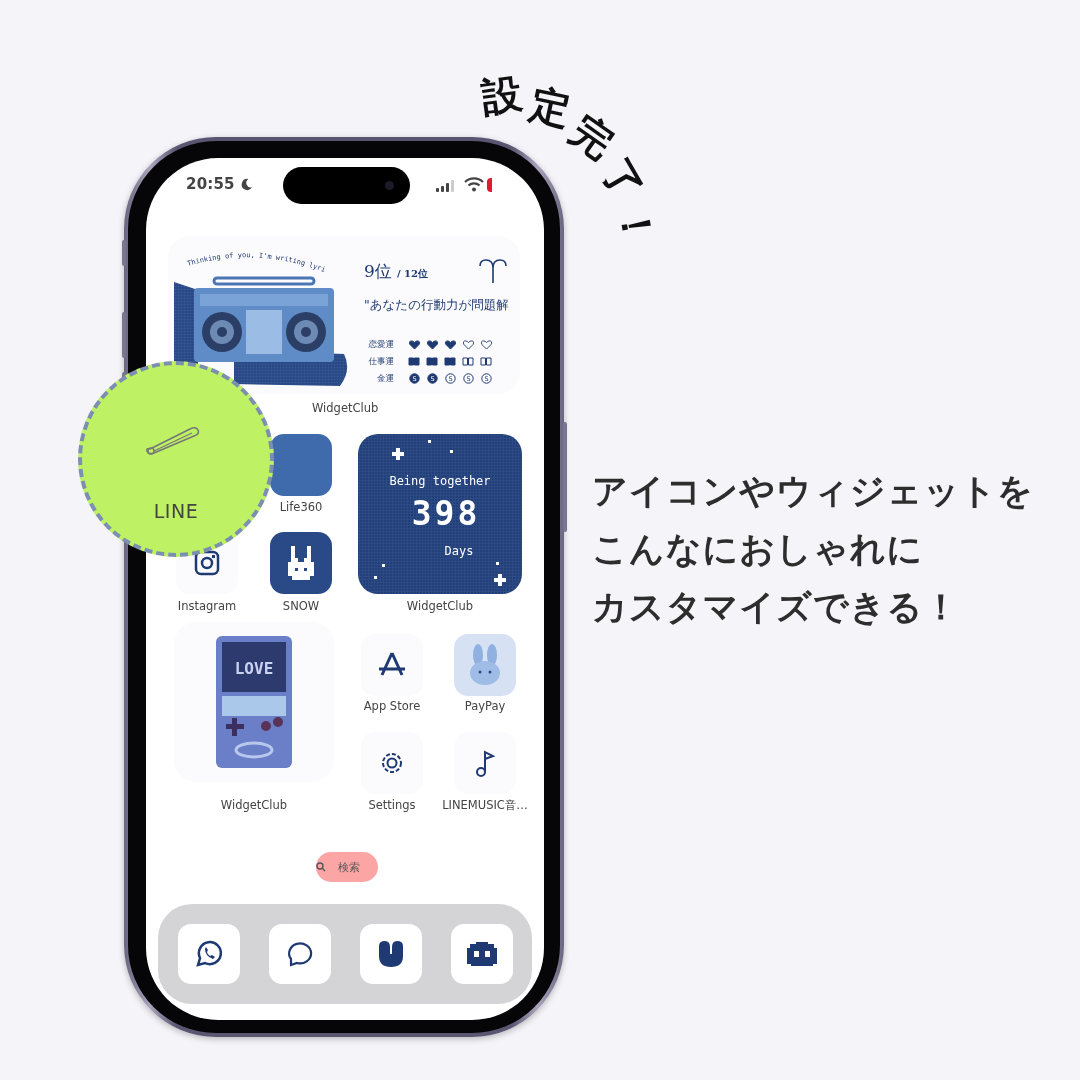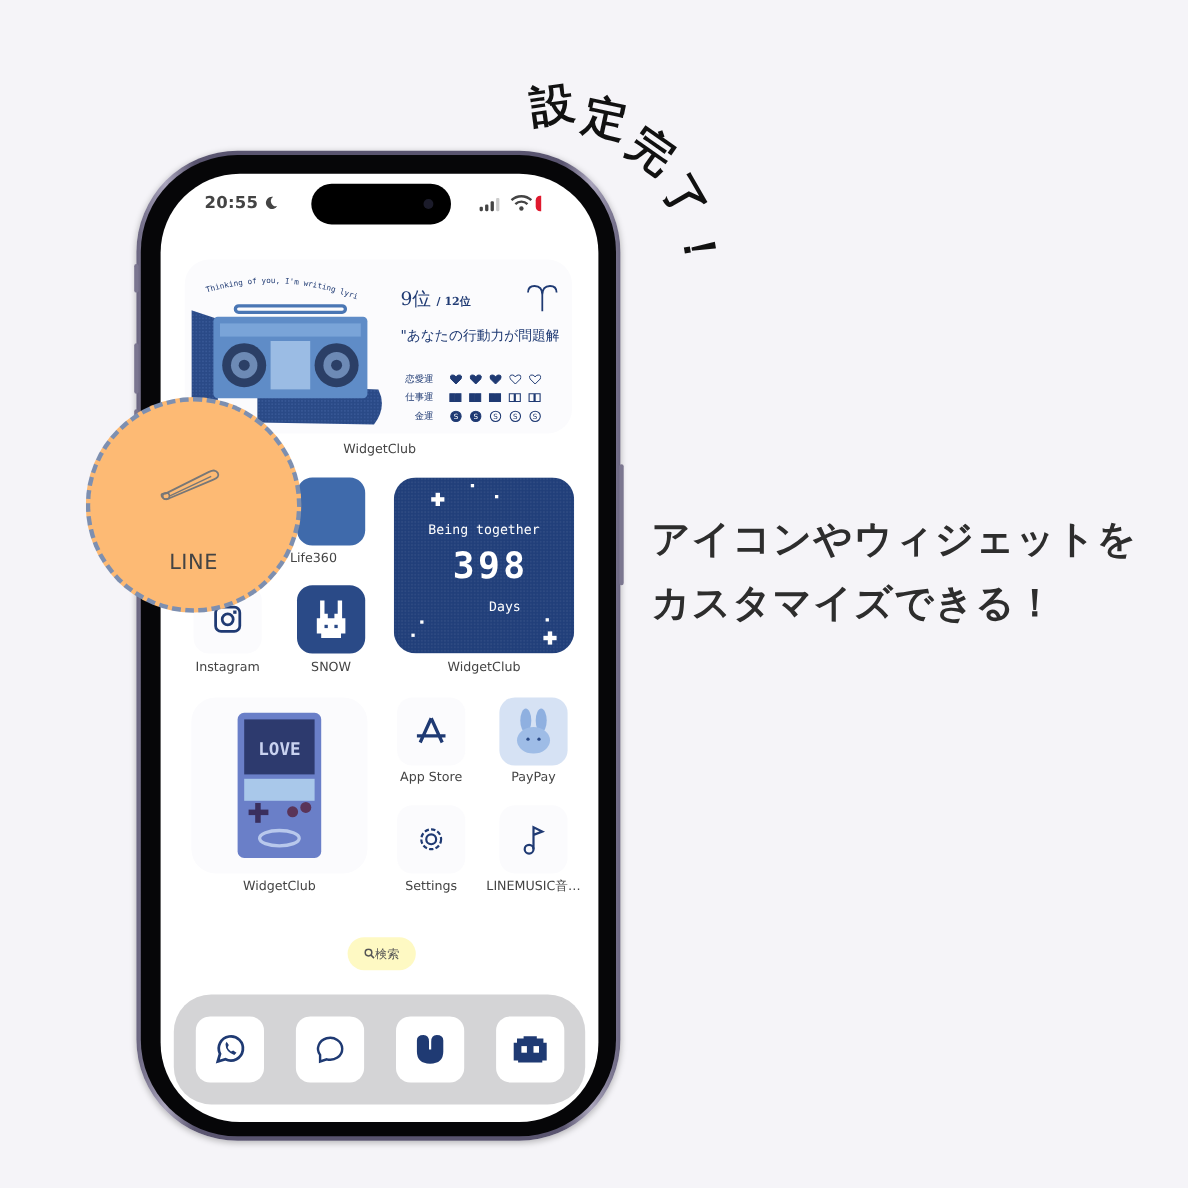--- a/index.html
+++ b/index.html
@@ -46,29 +46,29 @@
   .snow { background: #2a4a87; }
   .paypay { background: #d6e2f4; }
 
   .days-widget { position: absolute; left: 212px; top: 276px; width: 164px; height: 160px; background: #213f7a; border-radius: 20px;
      background-image: radial-gradient(rgba(255,255,255,.06) 1px, transparent 1.2px); background-size: 3px 3px; }
   .days-title { position: absolute; width: 100%; top: 40px; text-align: center; font-family: "DejaVu Sans Mono", monospace; font-size: 12px; color: #fff; }
   .days-number { position: absolute; width: 100%; top: 60px; text-align: center; font-family: "DejaVu Sans Mono", monospace; font-size: 33px; font-weight: bold; color: #fff; letter-spacing: 3px; padding-left: 12px; }
   .days-unit { position: absolute; width: 100%; top: 110px; text-align: center; font-family: "DejaVu Sans Mono", monospace; font-size: 12px; color: #fff; margin-left: 19px; }
   .sparkle { position: absolute; background: #fff; }
 
-  .game-widget { position: absolute; left: 28px; top: 476px; width: 160px; height: 160px; border-radius: 22px; background: #fbfbfd; }
-
-  .search-pill { position: absolute; left: 170px; top: 694px; width: 62px; height: 30px; border-radius: 15px; background: #fef9c3; display: flex; align-items: center; justify-content: center; gap: 0; font-size: 11px; color: #555; }
+  .game-widget { position: absolute; left: 28px; top: 464px; width: 160px; height: 160px; border-radius: 22px; background: #fbfbfd; }
+
+  .search-pill { position: absolute; left: 170px; top: 694px; width: 62px; height: 30px; border-radius: 15px; background: #fca5a5; display: flex; align-items: center; justify-content: flex-start; gap: 12px; font-size: 11px; color: #555; }
 
   .dock { position: absolute; left: 12px; top: 746px; width: 374px; height: 100px; border-radius: 34px; background: #d4d4d6; }
   .dock-tile { position: absolute; top: 20px; width: 62px; height: 60px; border-radius: 13px; background: #fff; display: flex; align-items: center; justify-content: center; }
 
   
-  .magnifier { position: absolute; left: 78px; top: 361px; width: 196px; height: 196px; border-radius: 50%; background: #fdba74; border: 4px dashed #7d8fb0; }
+  .magnifier { position: absolute; left: 78px; top: 361px; width: 196px; height: 196px; border-radius: 50%; background: #bef264; border: 4px dashed #7d8fb0; }
   .pin-icon { position: absolute; left: 62px; top: 56px; width: 60px; height: 36px; }
   .magnifier-label { position: absolute; width: 100%; top: 135px; text-align: center; font-size: 19px; color: #444; letter-spacing: .5px; }
 
   
   .done-text { position: absolute; left: 478px; top: 60px; width: 220px; height: 180px; }
   .done-char { position: absolute; font-size: 40px; font-weight: bold; color: #111; }
   .caption { position: absolute; left: 592px; top: 462px; width: 460px; font-size: 35px; font-weight: bold; color: #2d2d2d; line-height: 58px; letter-spacing: 1px; }
 </style>
 </head>
 <body>
@@ -226,21 +226,21 @@
                 <text x="5.5" y="8" text-anchor="middle" font-size="6.5" font-family="DejaVu Sans, sans-serif" fill="#1f3a73">S</text>
               </svg>
             </span>
           </span>
         </div>
       </div>
   </div>
   <div class="app-label" style="left:166px;top:243px;">WidgetClub</div>
 
   <div class="icon-tile life360" style="left:124px;top:276px;"></div>
-  <div class="app-label" style="left:108px;top:342px;width:62px;">Life360</div>
+  <div class="app-label" style="left:124px;top:342px;width:62px;">Life360</div>
 
   <div class="icon-tile" style="left:30px;top:374px;">
     <svg width="28" height="28" viewBox="0 0 28 28">
         <rect x="3" y="3" width="22" height="22" rx="5" fill="none" stroke="#1f3a73" stroke-width="2.5"></rect>
         <circle cx="14" cy="14" r="5" fill="none" stroke="#1f3a73" stroke-width="2.5"></circle>
         <rect x="19" y="6" width="3" height="3" fill="#1f3a73"></rect>
       </svg>
   </div>
   <div class="app-label" style="left:22px;top:441px;width:78px;">Instagram</div>
 
@@ -365,14 +365,15 @@
 <div class="done-text">
   <span class="done-char" style="left:4px;top:8px;transform:rotate(-8deg);">設</span>
   <span class="done-char" style="left:52px;top:20px;transform:rotate(12deg);">定</span>
   <span class="done-char" style="left:94px;top:50px;transform:rotate(35deg);">完</span>
   <span class="done-char" style="left:124px;top:92px;transform:rotate(60deg);">了</span>
   <span class="done-char" style="left:138px;top:138px;transform:rotate(80deg);">！</span>
 </div>
 
 <div class="caption">
   <div>アイコンやウィジェットを</div>
+  <div>こんなにおしゃれに</div>
   <div>カスタマイズできる！</div>
 </div>
 
 </body></html>

